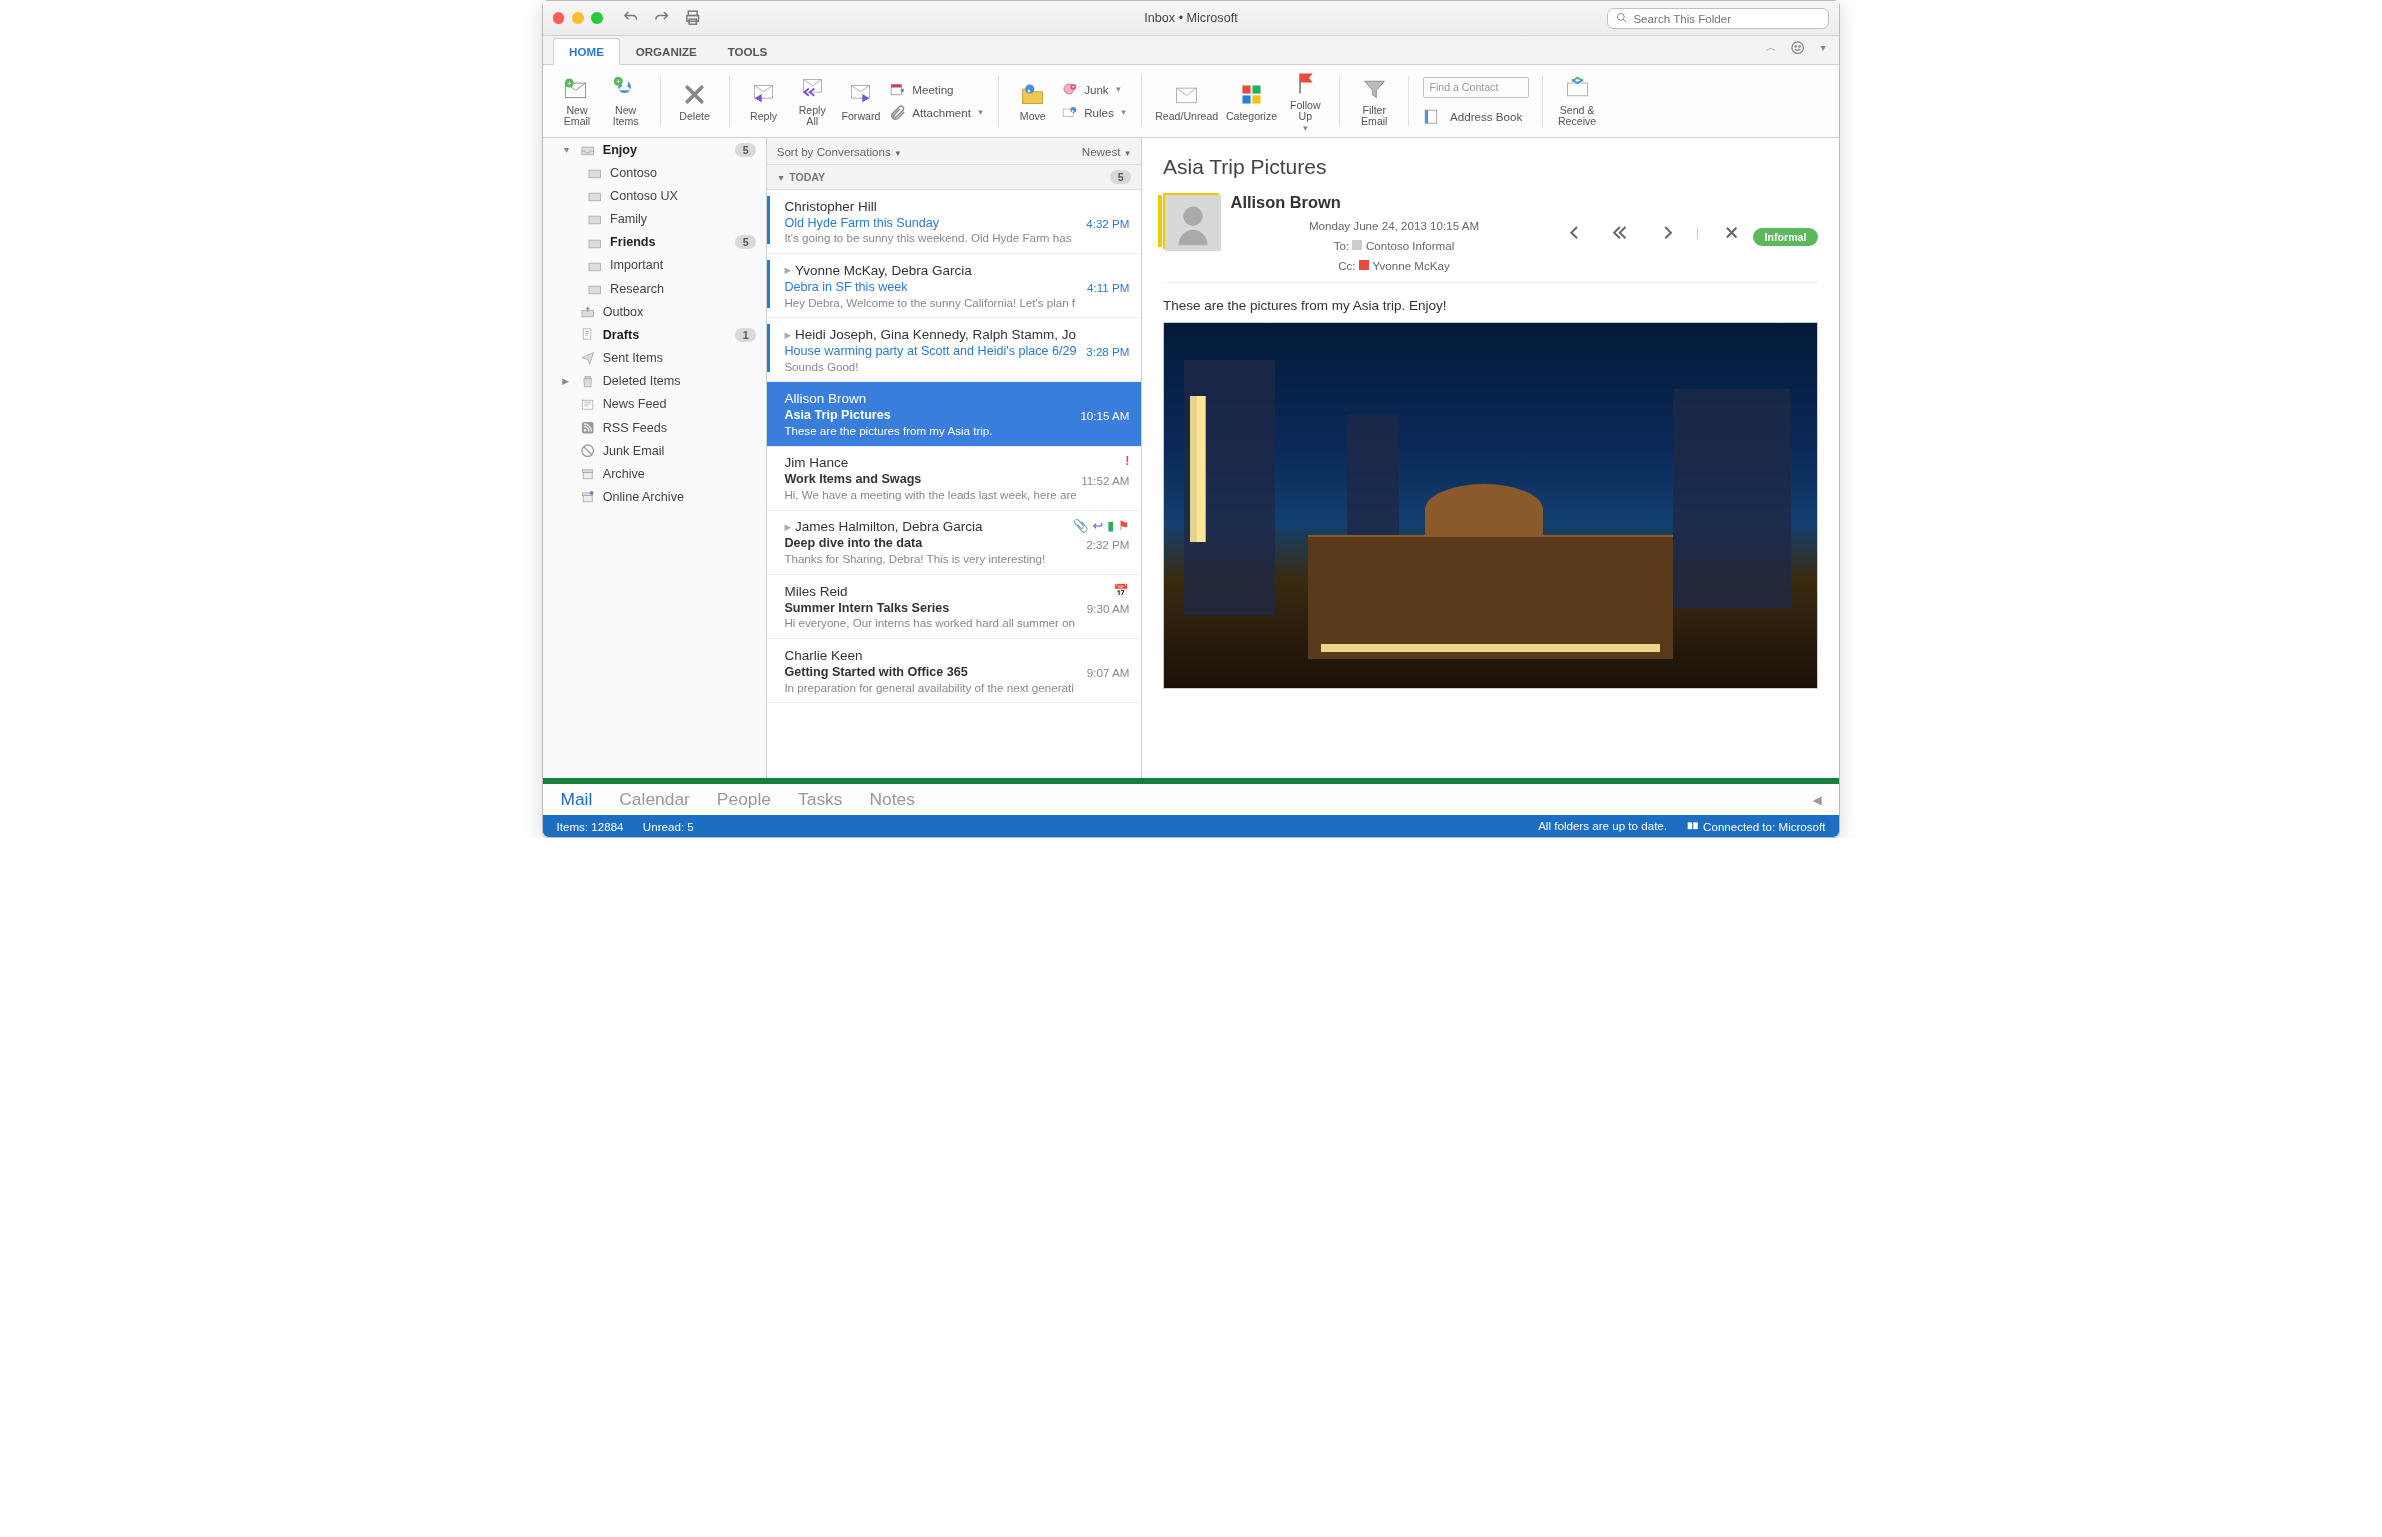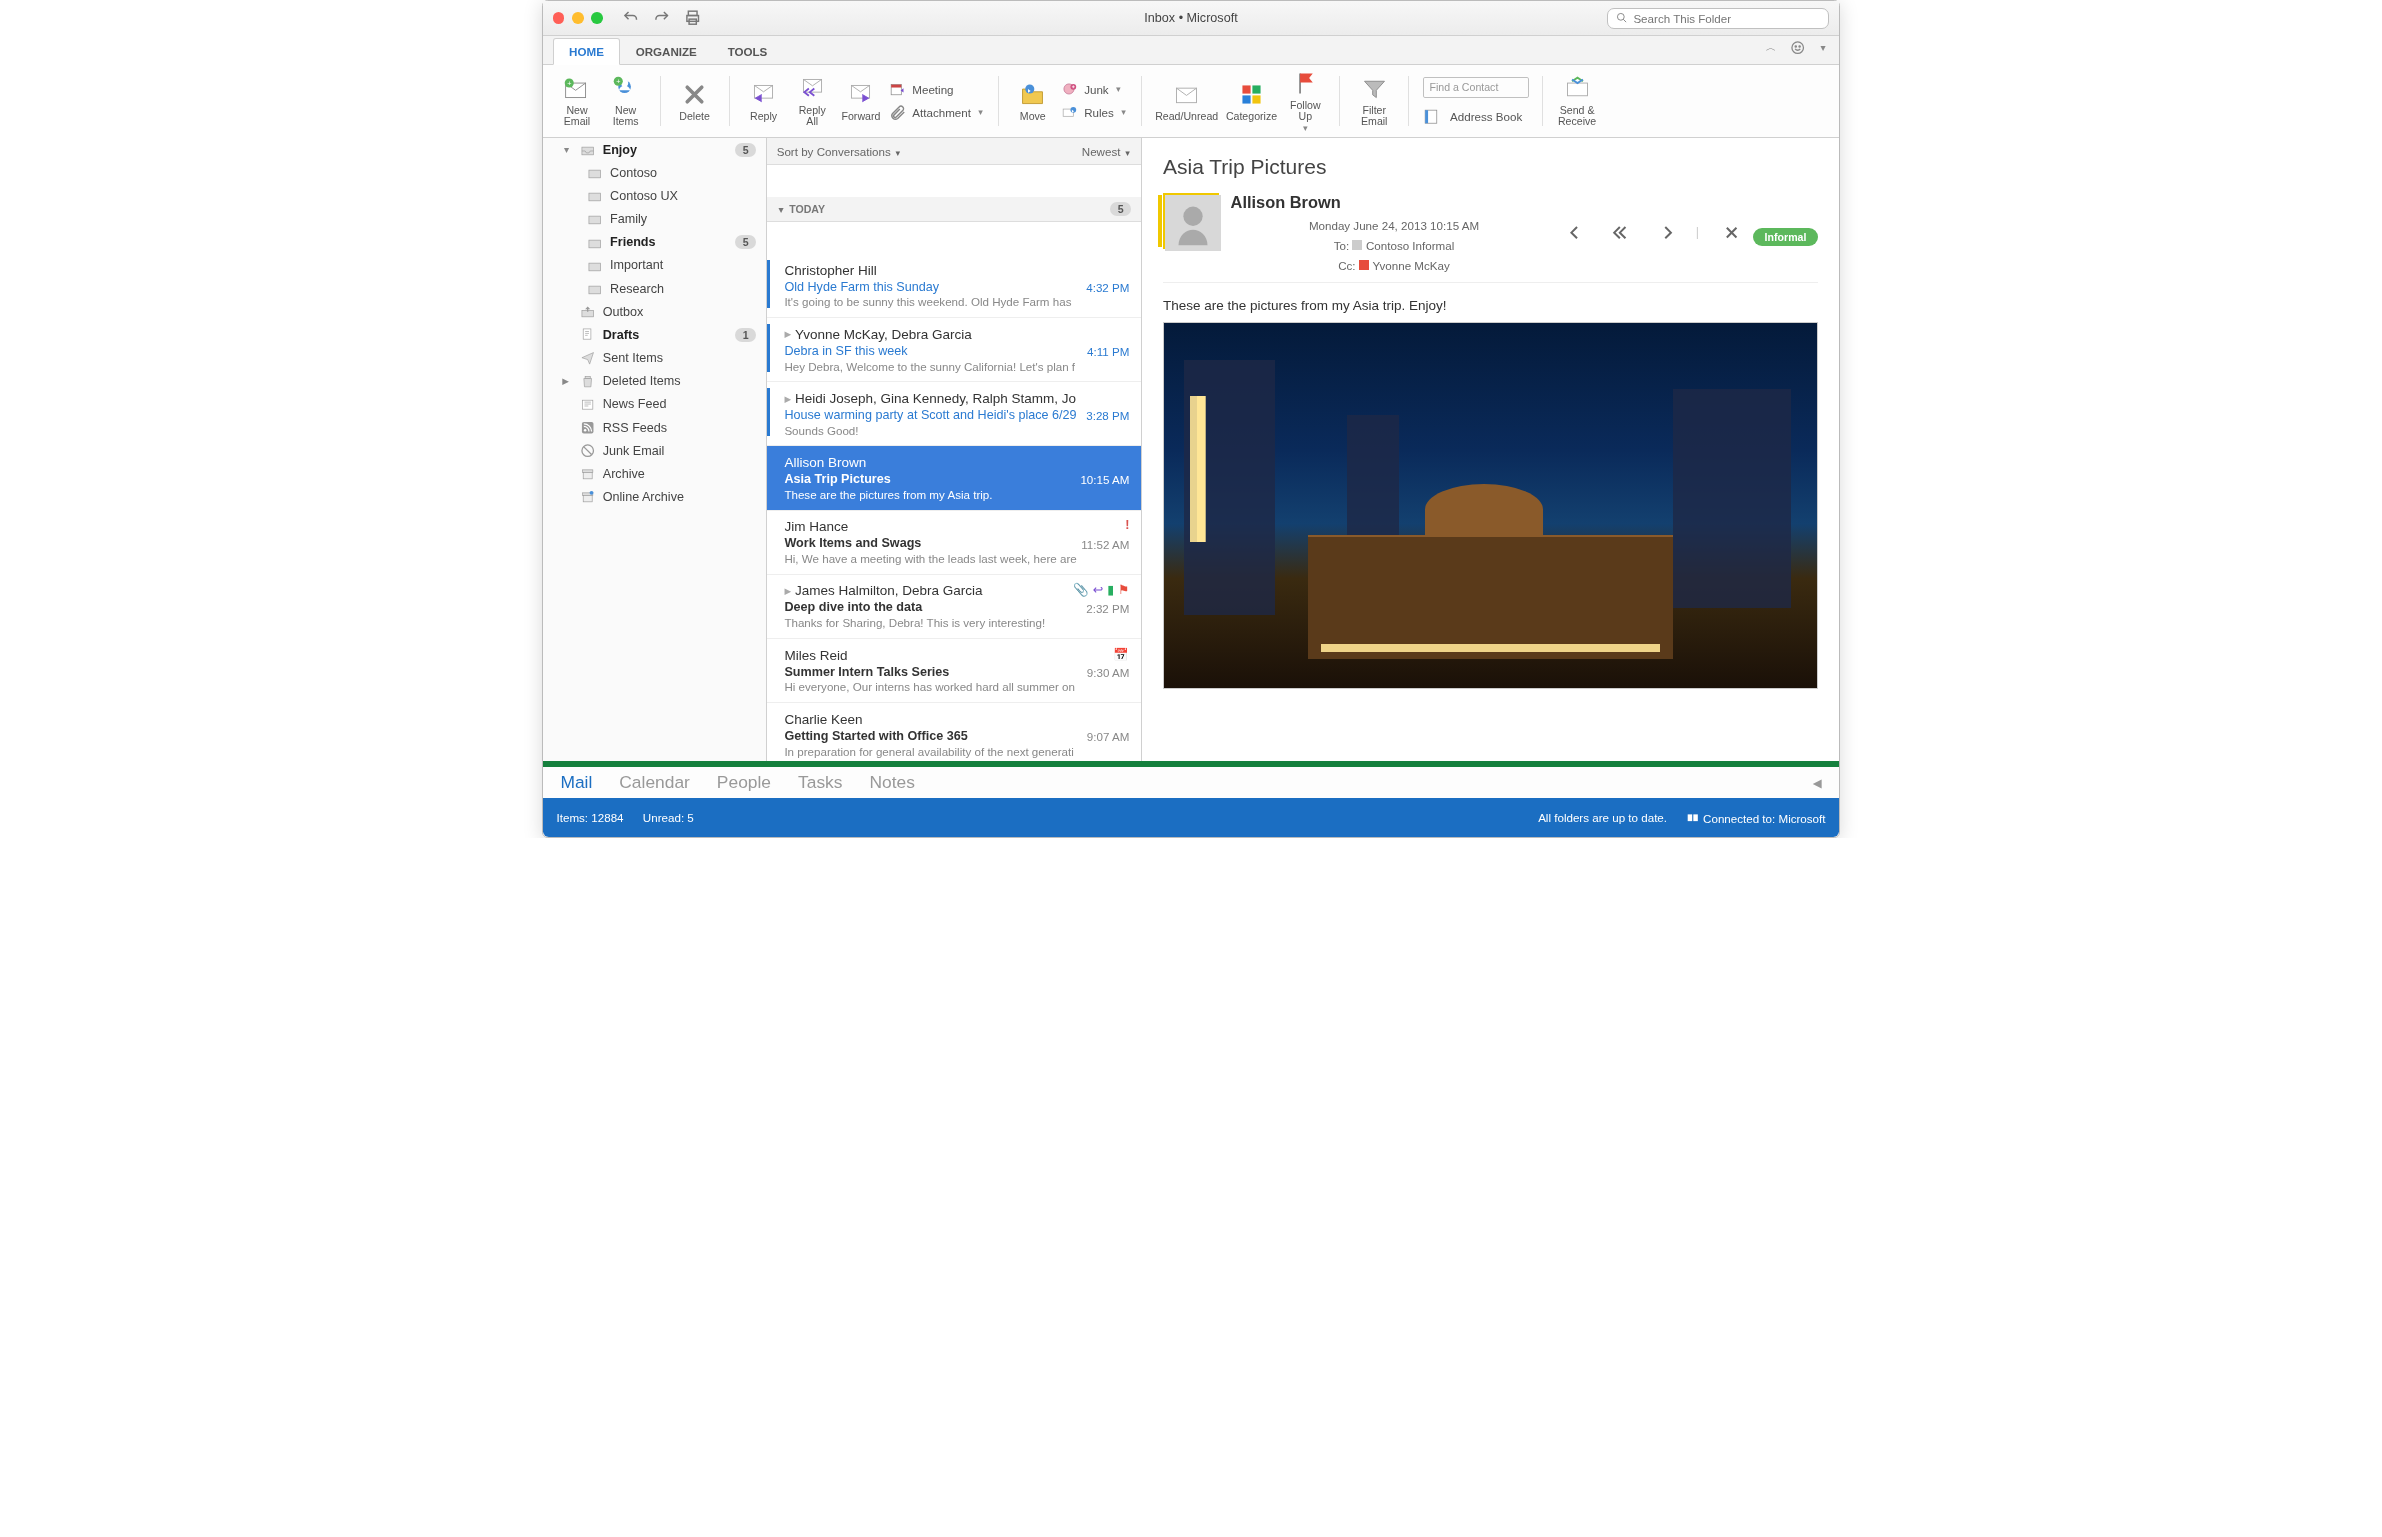--- a/index.html
+++ b/index.html
@@ -43,21 +43,21 @@
 .sidebar { width: 224px; background: #fafafa; border-right: 1px solid #d0d0d0; overflow-y: auto; font-size: 12.6px; }
 .folder { display: flex; align-items: center; padding: 3.9px 9.7px 3.9px 19.3px; gap: 7.7px; cursor: pointer; color: #444; }
 .folder.lvl1 { padding-left: 44px; }
 .folder.bold { font-weight: 700; color: #222; }
 .folder .chev { width: 9.7px; color: #888; font-size: 8.7px; }
 .folder svg { width: 15.4px; height: 15.4px; flex-shrink: 0; }
 .folder .fname { flex: 1; }
 .badge { background: #d9d9d9; color: #555; font-size: 10.6px; font-weight: 700; border-radius: 8.7px; padding: 1px 7.7px; }
 
 
-.msglist { width: 375px; border-right: 1px solid #d0d0d0; display: flex; flex-direction: column; background: #fff; gap: 32px; }
+.msglist { width: 375px; border-right: 1px solid #d0d0d0; display: flex; flex-direction: column; background: #fff; }
 .mlhead { height: 27px; background: #f3f3f3; border-bottom: 1px solid #ddd; display: flex; align-items: center; justify-content: space-between; padding: 0 9.7px; font-size: 11.6px; color: #666; }
 .mlday { height: 25px; background: #f3f3f3; border-bottom: 1px solid #ddd; display: flex; align-items: center; justify-content: space-between; padding: 0 9.7px; font-size: 10.6px; font-weight: 700; color: #777; }
 .msgs { flex: 1; overflow-y: auto; }
 .msg { padding: 8.7px 11.6px 8.7px 17.4px; border-bottom: 1px solid #eee; cursor: pointer; position: relative; }
 .msg .from { font-size: 13.5px; color: #333; margin-bottom: 1.9px; display: flex; align-items: center; }
 .msg .subj { font-size: 12.6px; font-weight: 600; color: #333; margin-bottom: 1.9px; }
 .msg .subj.blue { color: #2a7ad1; font-weight: 400; }
 .msg .prev { font-size: 11.6px; color: #888; white-space: nowrap; overflow: hidden; text-overflow: ellipsis; }
 .msg .time { position: absolute; right: 11.6px; top: 27px; font-size: 11.6px; color: #2a7ad1; }
 .msg .time.gray { color: #888; }
@@ -84,21 +84,21 @@
 .bldg { position: absolute; background: rgba(30,40,70,0.8); }
 .lit { position: absolute; background: rgba(255,230,150,0.9); }
 
 
 .bottomnav { height: 37px; border-top: 6px solid #15803d; display: flex; align-items: center; gap: 27px; padding: 0 17.4px; font-size: 17.4px; color: #999; background: #fdfdfd; }
 .bottomnav span { cursor: pointer; }
 .bottomnav span.active { color: #1b6ec2; }
 .bottomnav .collapse { margin-left: auto; font-size: 11.6px; }
 
 
-.statusbar { height: 39px; background: #1b6ec2; color: #fff; font-size: 11.6px; display: flex; align-items: center; padding: 0 13.5px; gap: 19.3px; border-radius: 0 0 5.8px 5.8px; }
+.statusbar { height: 22px; background: #1b6ec2; color: #fff; font-size: 11.6px; display: flex; align-items: center; padding: 0 13.5px; gap: 19.3px; border-radius: 0 0 5.8px 5.8px; }
 .statusbar .right { margin-left: auto; display: flex; gap: 19.3px; align-items: center; }
 </style>
 </head>
 <body>
 
 <div class="window">
 
   <div class="titlebar">
     <div class="traffic">
       <span class="tl-red"></span>

